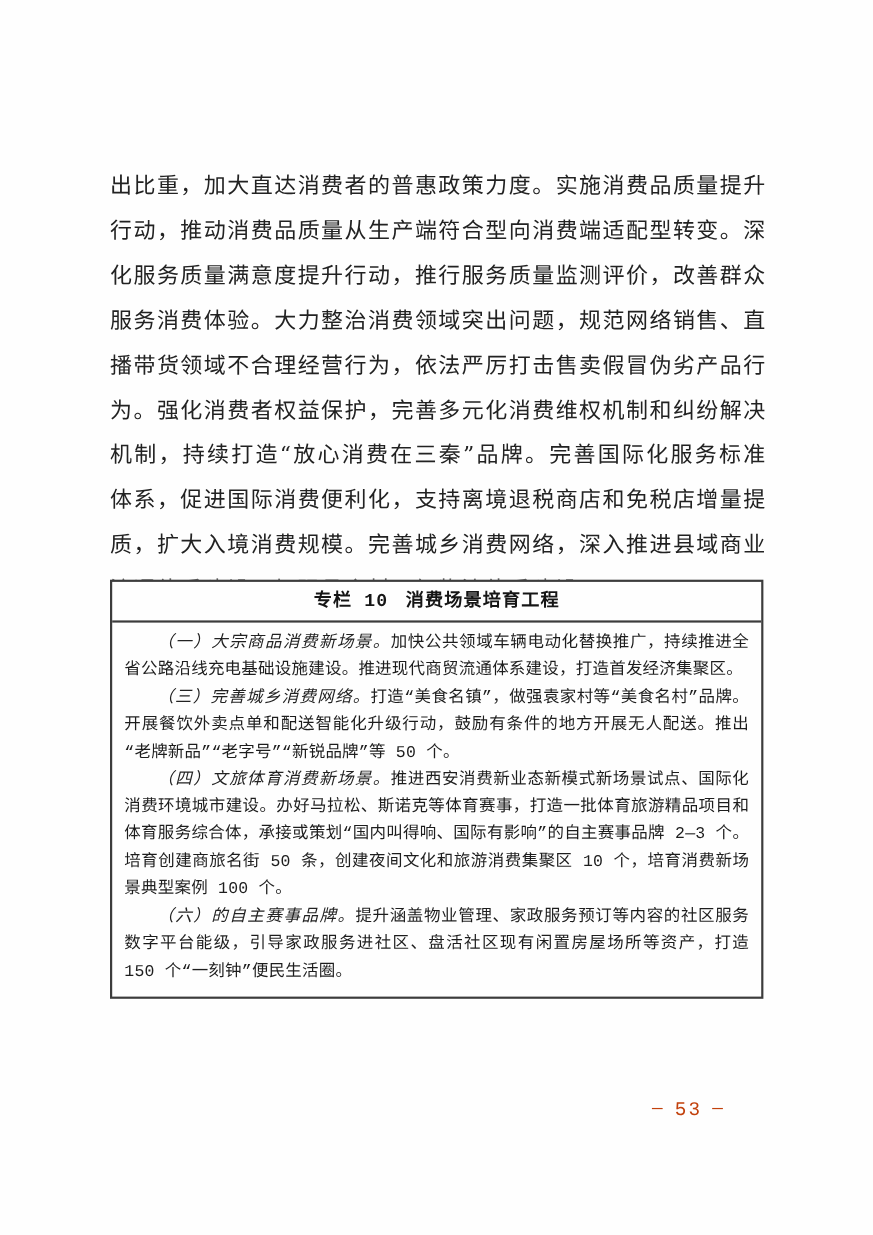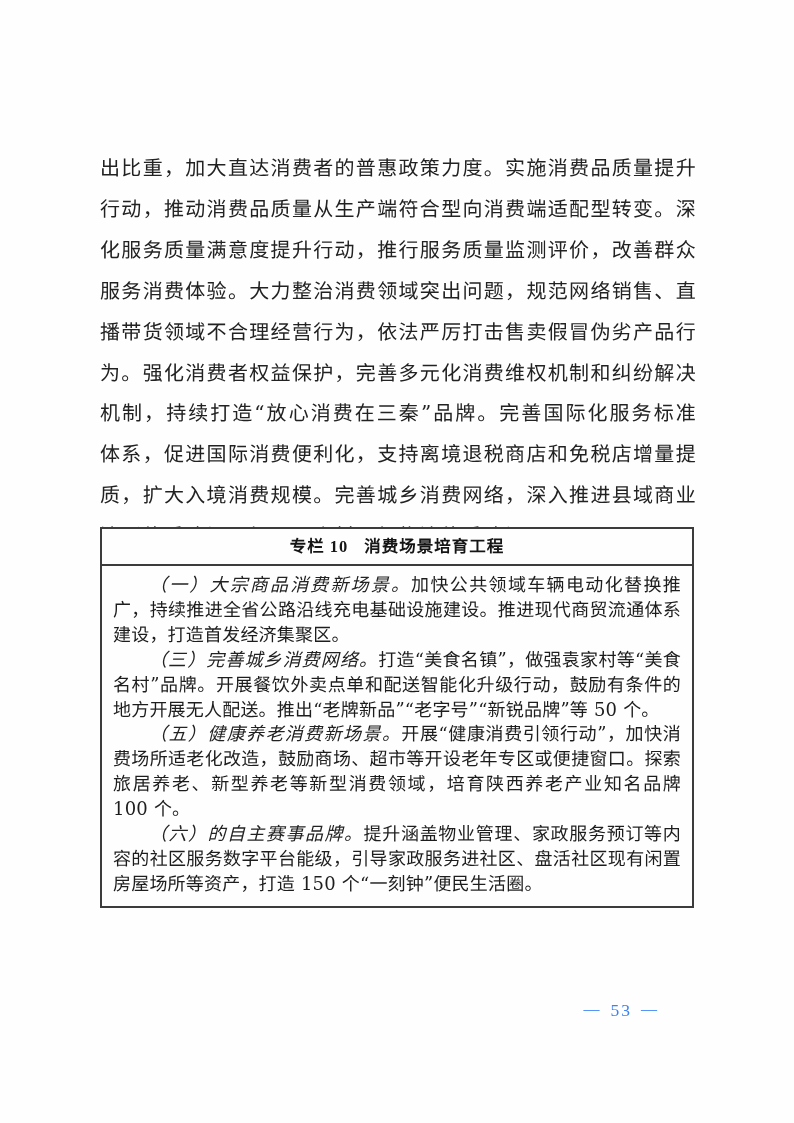--- a/index.html
+++ b/index.html
@@ -37,57 +37,58 @@
     box-sizing: border-box;
     border: 2px solid #3c3c3c;
     background: #fefefe;
   }
   .feature-box-header {
     box-sizing: border-box;
     height: 37px;
     line-height: 35px;
     text-align: center;
     border-bottom: 2px solid #3c3c3c;
-    font-family: Liberation Serif, serif;
+    font-family: Liberation Mono, monospace;
     font-weight: bold;
     font-size: 16.5px;
     letter-spacing: 1px;
     color: #151515;
   }
   .feature-box-header .title-gap {
     display: inline-block;
     width: 16px;
   }
   .feature-box-content {
     padding: 7px 11px 9px 11px;
   }
   .box-item {
     margin: 0;
-    font-size: 18px;
+    font-size: 15px;
     line-height: 24.9px;
     letter-spacing: 0.2px;
     text-indent: 2em;
     text-align: justify;
     text-justify: inter-character;
     color: #1d1d1d;
+    font-family: Liberation Mono, monospace;
   }
   .box-item .lead {
     font-style: italic;
     font-weight: 500;
     letter-spacing: 1px;
     color: #222;
   }
   .page-footer {
     position: absolute;
     top: 1000px;
     right: 126px;
     font-size: 17.5px;
     letter-spacing: 2px;
-    color: #3b82f6;
-    font-family: Liberation Serif, serif;
+    color: #c2410c;
+    font-family: Liberation Mono, monospace;
   }
   .page-footer .dash {
     display: inline-block;
     transform: translateY(-2px);
     margin: 0 9px;
     font-size: 16px;
   }
 </style>
 </head>
 <body>
@@ -96,21 +97,21 @@
 
   <p class="body-paragraph">出比重，加大直达消费者的普惠政策力度。实施消费品质量提升行动，推动消费品质量从生产端符合型向消费端适配型转变。深化服务质量满意度提升行动，推行服务质量监测评价，改善群众服务消费体验。大力整治消费领域突出问题，规范网络销售、直播带货领域不合理经营行为，依法严厉打击售卖假冒伪劣产品行为。强化消费者权益保护，完善多元化消费维权机制和纠纷解决机制，持续打造“放心消费在三秦”品牌。完善国际化服务标准体系，促进国际消费便利化，支持离境退税商店和免税店增量提质，扩大入境消费规模。完善城乡消费网络，深入推进县域商业流通体系建设，加强县乡村三级物流体系建设。</p>
 
   <div class="feature-box">
     <div class="feature-box-header">
       <span>专栏 10</span><span class="title-gap"></span><span>消费场景培育工程</span>
     </div>
     <div class="feature-box-content">
       <p class="box-item"><span class="lead">（一）大宗商品消费新场景。</span><span>加快公共领域车辆电动化替换推广，持续推进全省公路沿线充电基础设施建设。推进现代商贸流通体系建设，打造首发经济集聚区。</span></p>
       <p class="box-item"><span class="lead">（三）完善城乡消费网络。</span><span>打造“美食名镇”，做强袁家村等“美食名村”品牌。开展餐饮外卖点单和配送智能化升级行动，鼓励有条件的地方开展无人配送。推出“老牌新品”“老字号”“新锐品牌”等 50 个。</span></p>
-      <p class="box-item"><span class="lead">（五）健康养老消费新场景。</span><span>开展“健康消费引领行动”，加快消费场所适老化改造，鼓励商场、超市等开设老年专区或便捷窗口。探索旅居养老、新型养老等新型消费领域，培育陕西养老产业知名品牌 100 个。</span></p>
+      <p class="box-item"><span class="lead">（四）文旅体育消费新场景。</span><span>推进西安消费新业态新模式新场景试点、国际化消费环境城市建设。办好马拉松、斯诺克等体育赛事，打造一批体育旅游精品项目和体育服务综合体，承接或策划“国内叫得响、国际有影响”的自主赛事品牌 2—3 个。培育创建商旅名街 50 条，创建夜间文化和旅游消费集聚区 10 个，培育消费新场景典型案例 100 个。</span></p>
       <p class="box-item"><span class="lead">（六）的自主赛事品牌。</span><span>提升涵盖物业管理、家政服务预订等内容的社区服务数字平台能级，引导家政服务进社区、盘活社区现有闲置房屋场所等资产，打造 150 个“一刻钟”便民生活圈。</span></p>
     </div>
   </div>
 
   <div class="page-footer">
     <span class="dash">—</span><span>53</span><span class="dash">—</span>
   </div>
 
 </div>
 

